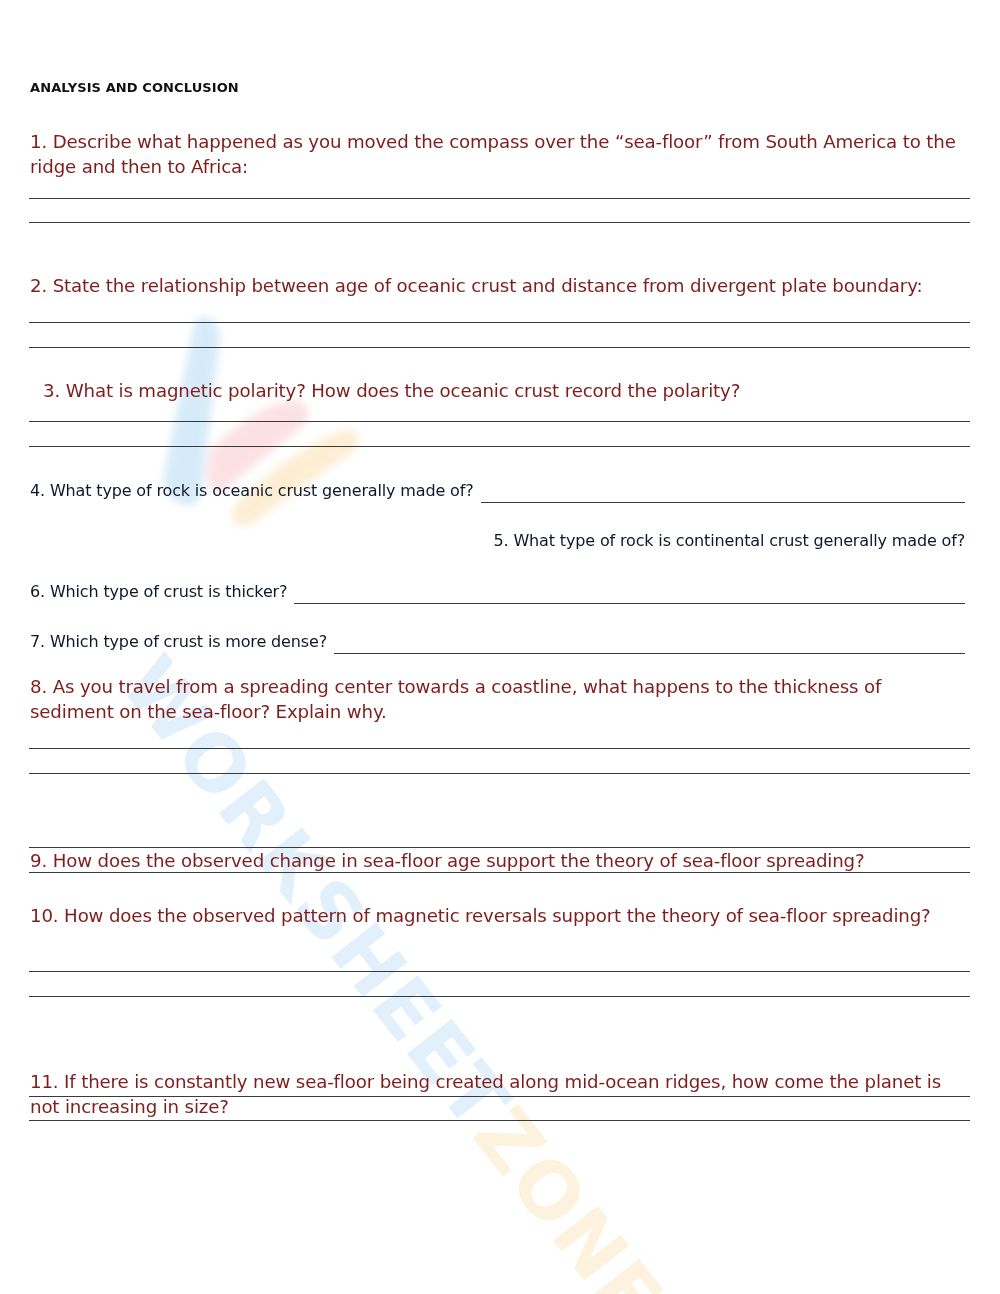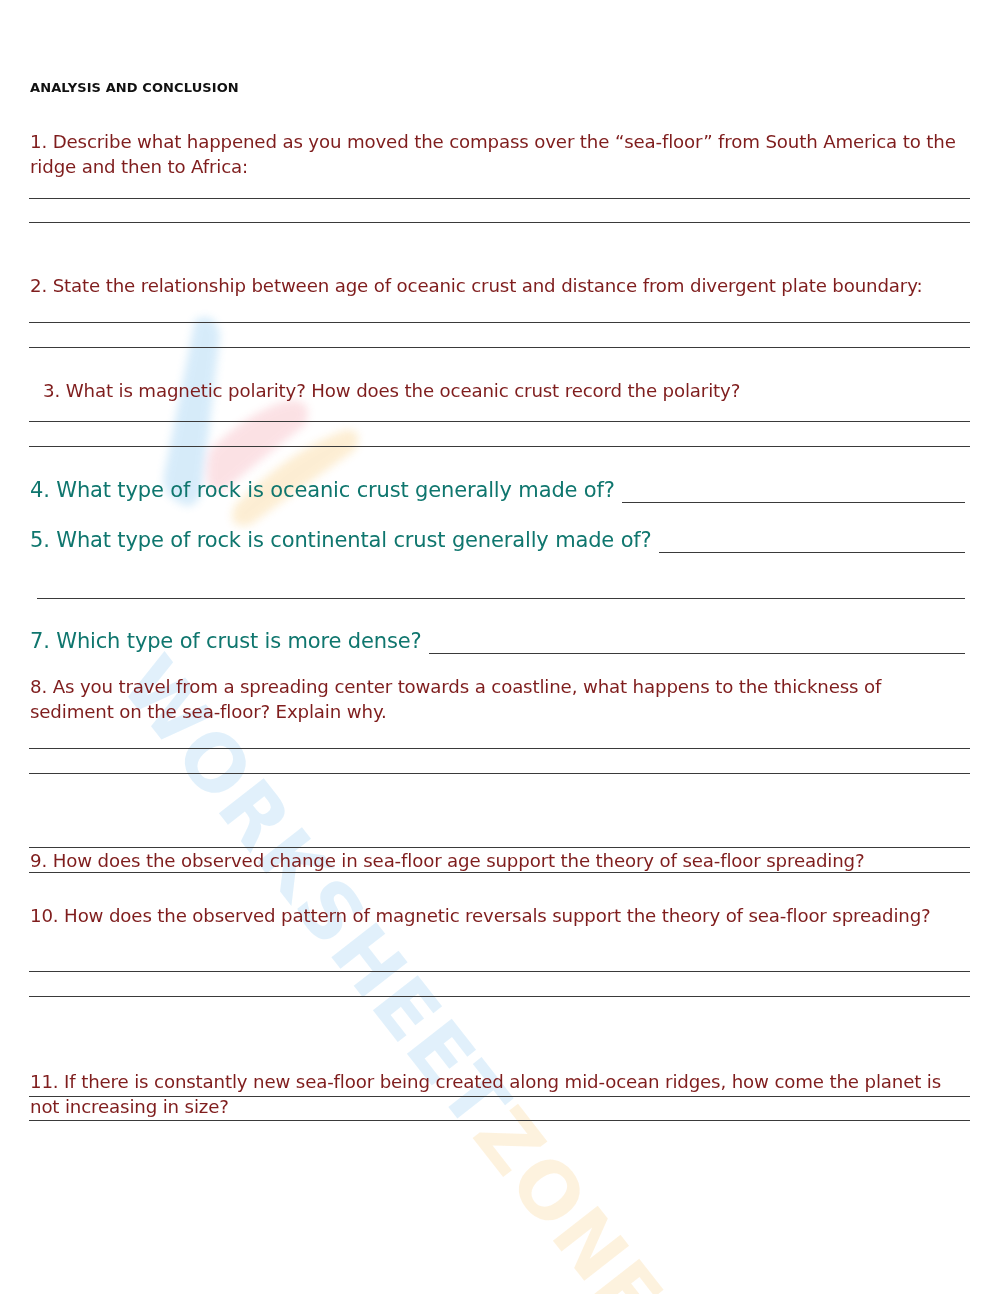--- a/index.html
+++ b/index.html
@@ -17,21 +17,21 @@
   .wm-text .orange { color: #f6b23a; }
 
   .content { position: relative; z-index: 1; }
   .title { position: absolute; left: 30px; top: 80px; font-size: 13px; font-weight: bold;
            letter-spacing: 0.1px; color: #111; }
   .q { position: absolute; left: 30px; width: 940px; font-size: 18.2px; line-height: 25px;
        letter-spacing: -0.15px; color: #7f1d1d; }
   .rule { position: absolute; left: 29px; width: 941px; height: 0;
           border-top: 1.4px solid #3a3a3a; }
   .inline-q { position: absolute; left: 30px; right: 35px; display: flex; align-items: flex-end;
-              font-size: 21px; line-height: 25px; letter-spacing: -0.15px; color: #0f766e; }
+              font-size: 16px; line-height: 25px; letter-spacing: -0.15px; color: #0f172a; }
   .inline-q .label { white-space: nowrap; }
   .inline-q .fill { flex: 1; margin-left: 7px; border-bottom: 1.4px solid #3a3a3a; height: 19px; }
 </style>
 </head>
 <body>
 
 <div class="page">
 
   <svg class="wm wm-logo" viewBox="0 0 240 230">
     <defs>
@@ -60,26 +60,27 @@
 
     <div class="q" style="top:378px;margin-left:13px;">3. What is magnetic polarity? How does the oceanic crust record the polarity?</div>
     <div class="rule" style="top:421px;"></div>
     <div class="rule" style="top:446px;"></div>
 
     <div class="inline-q" style="top:478px;">
       <span class="label">4. What type of rock is oceanic crust generally made of?</span>
       <span class="fill"></span>
     </div>
 
-    <div class="inline-q" style="top:528px;">
+    <div class="inline-q" style="top:528px;flex-direction:column;">
       <span class="label">5. What type of rock is continental crust generally made of?</span>
       <span class="fill"></span>
     </div>
 
     <div class="inline-q" style="top:579px;">
+      <span class="label">6. Which type of crust is thicker?</span>
       <span class="fill"></span>
     </div>
 
     <div class="inline-q" style="top:629px;">
       <span class="label">7. Which type of crust is more dense?</span>
       <span class="fill"></span>
     </div>
 
     <div class="q" style="top:665px;margin-top:9px;">8. As you travel from a spreading center towards a coastline, what happens to the thickness of sediment on the sea-floor? Explain why.</div>
     <div class="rule" style="top:748px;"></div>

